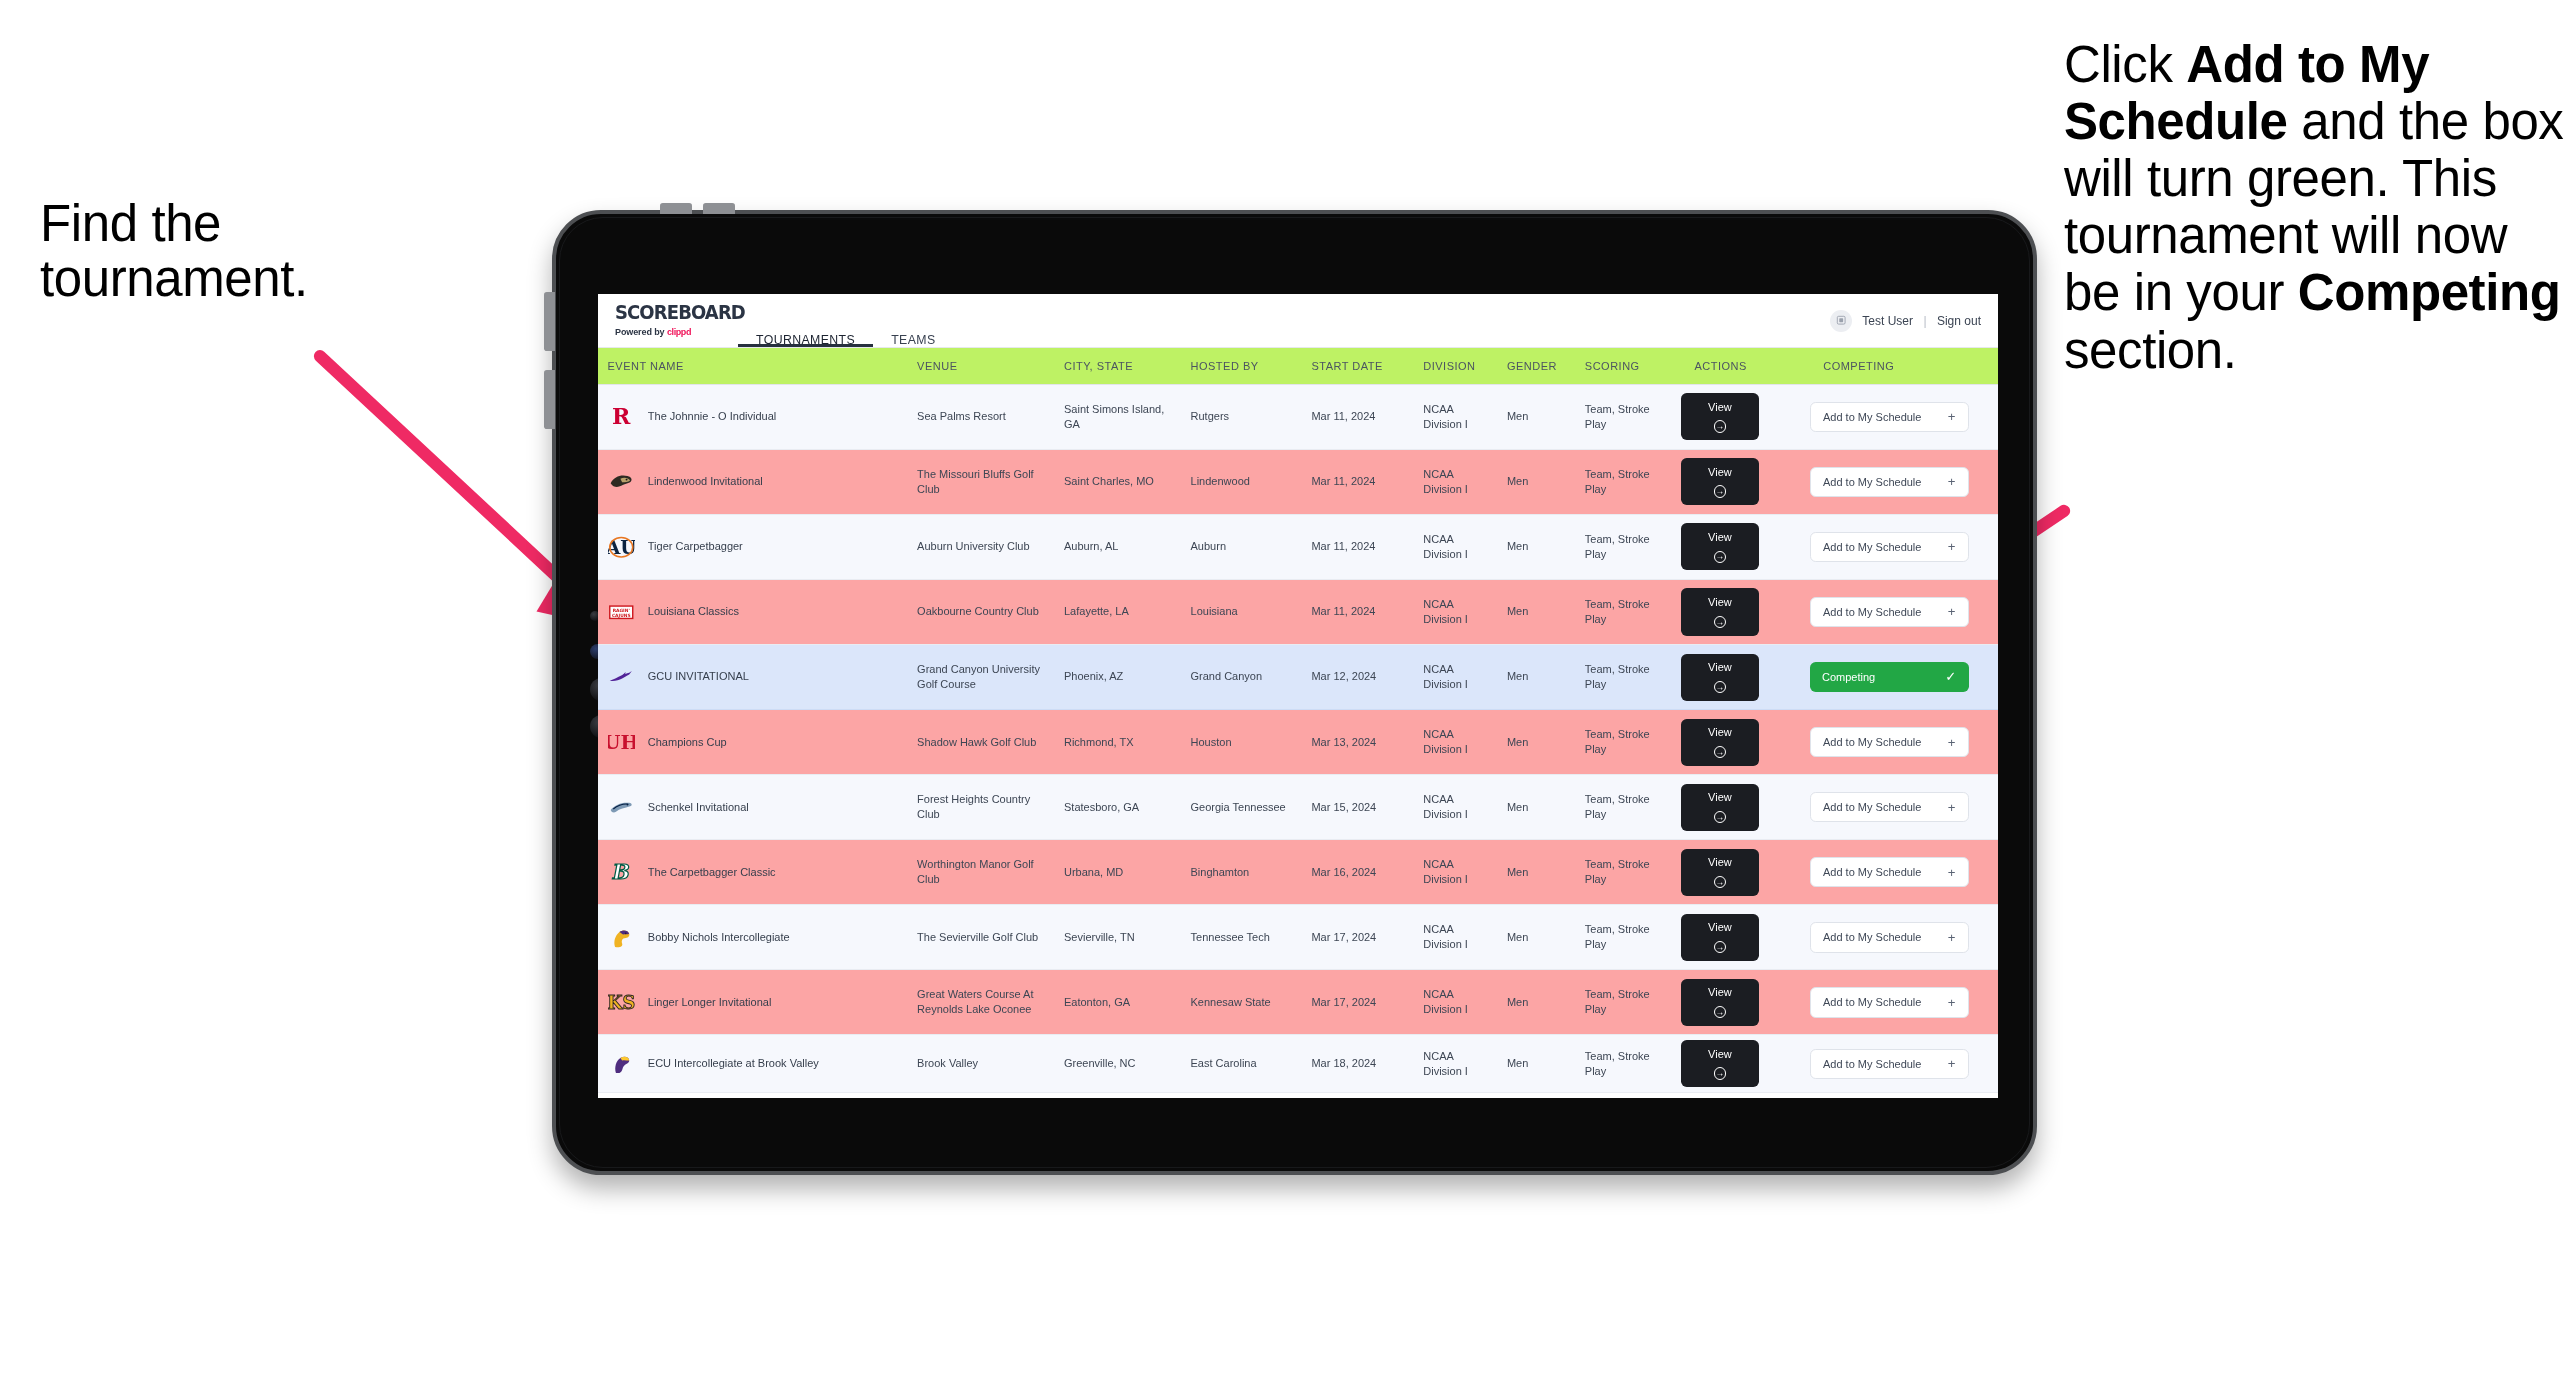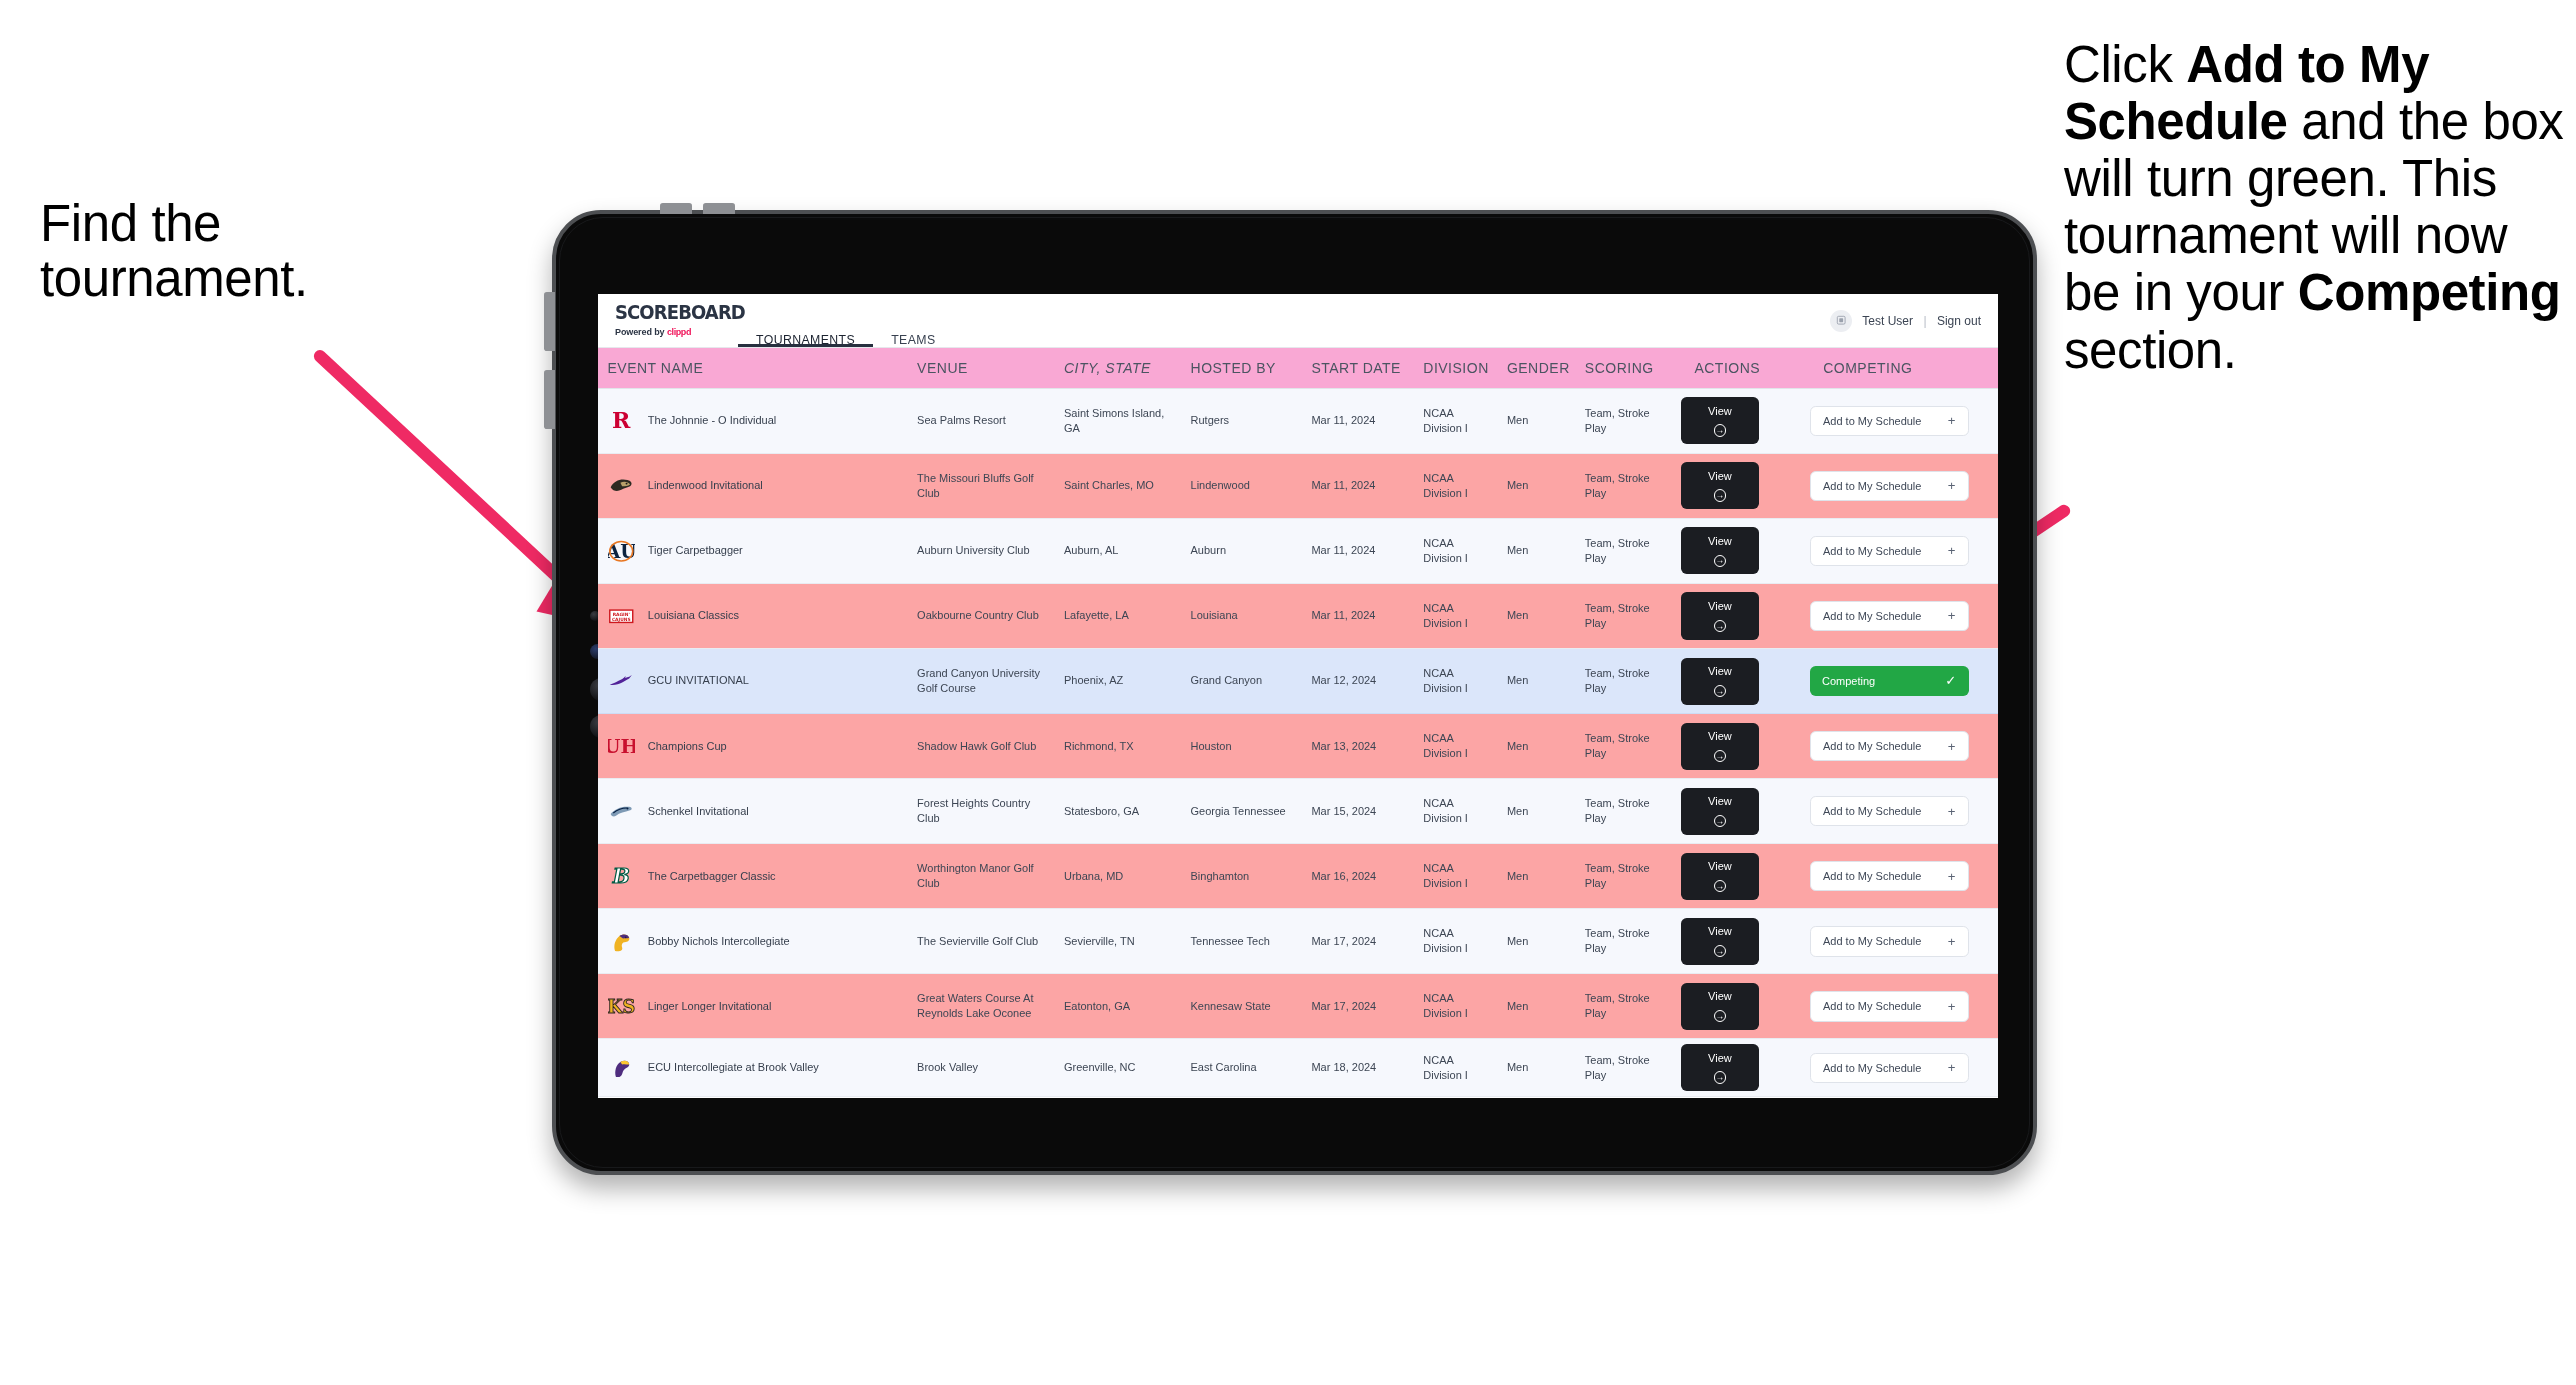--- a/index.html
+++ b/index.html
@@ -117,22 +117,22 @@
     display: flex; align-items: center; justify-content: center;
     color: #9aa1ad; font-size: 10.4px;
   }
   #header-right .sep { color: #b9bec7; }
   #user-name, #sign-out { cursor: pointer; }
 
   
   #table-wrap { height: 750px; overflow: hidden; background: #fff; }
   table { width: 100%; border-collapse: collapse; table-layout: fixed; }
   thead th {
-    background: #f9a8d4; color: #4b5461;
-    font-size: 14px; font-weight: 400; letter-spacing: 0.5px;
+    background: #bef264; color: #4b5461;
+    font-size: 11px; font-weight: 400; letter-spacing: 0.5px;
     text-align: left; padding: 12.3px 9.5px 11.4px 9.5px;
     border-bottom: 0.9px solid #e2e5ea;
     white-space: nowrap;
     margin-top: 27px;
   }
   thead th.c-actions, thead th.c-competing { text-align: left; padding-left: 23px; }
 
   tbody td {
     font-size: 11px; color: #3d4654; padding: 8.5px 9.5px;
     border-bottom: 0.9px solid #e9ecf2;
@@ -143,21 +143,21 @@
   tbody tr.selected { background: #dbe6fa; }
   tbody tr.selected td { border-bottom-color: #cddcf5; }
 
   .evt { display: flex; align-items: center; gap: 12.3px; }
   .logo { width: 28px; height: 28px; flex: 0 0 28px; display:flex; align-items:center; justify-content:center; }
   .evt-name { font-size: 11px; color: #353e4c; }
 
   
   .c-event     { width: 274px; }
   .c-venue     { width: 130px; }
-  .c-city      { width: 112px; font-style: italic; }
+  .c-city      { width: 112px; }
   .c-host      { width: 107px; }
   .c-start     { width: 99px; }
   .c-division  { width: 74px; }
   .c-gender    { width: 69px; }
   .c-scoring   { width: 85px; }
   .c-actions   { width: 114px; }
   .c-competing { width: 175px; }
 
   .btn-view {
     display: inline-flex; align-items: center; justify-content: center; gap: 7.6px;

